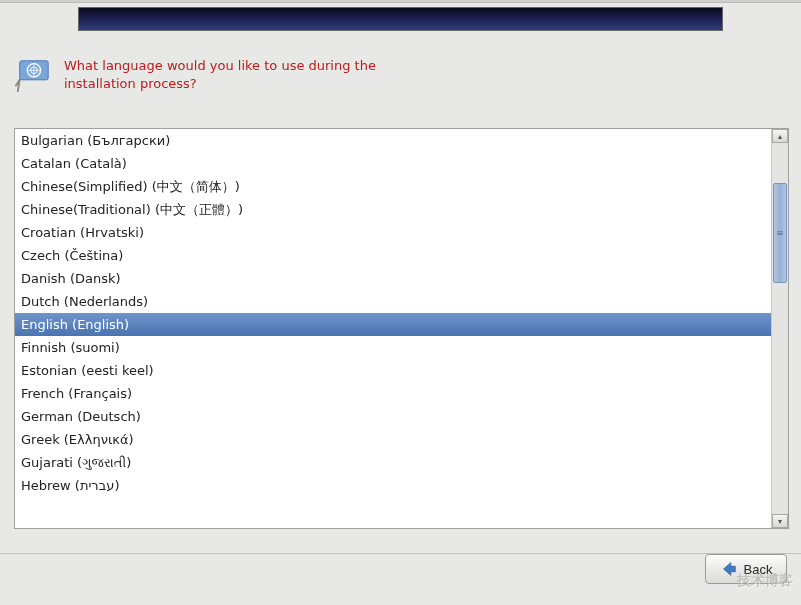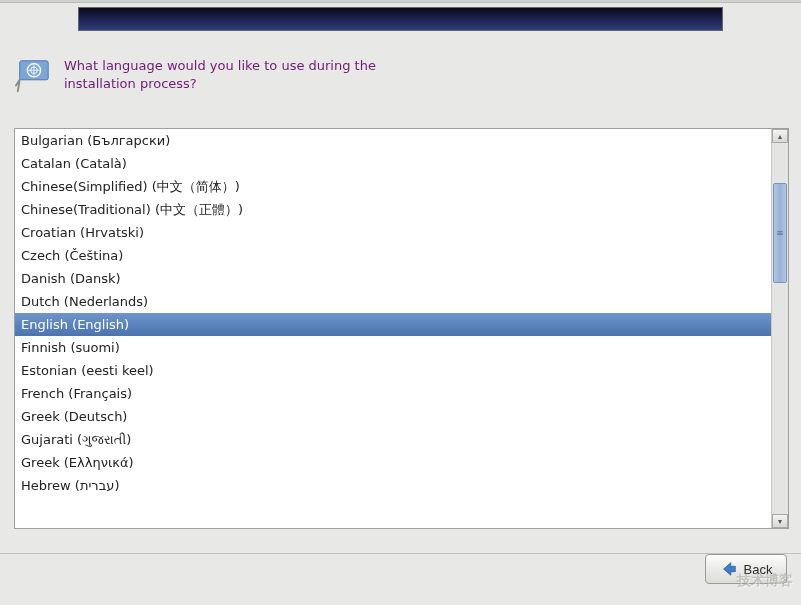--- a/index.html
+++ b/index.html
@@ -28,21 +28,21 @@
       align-items: flex-start;
       gap: 12px;
       margin: 26px 18px 0 14px;
     }
     .flag-icon {
       width: 38px;
       height: 38px;
       flex-shrink: 0;
     }
     .prompt-text {
-      color: #701a75;
+      color: #b91c1c;
       line-height: 1.35;
       max-width: 320px;
     }
     .list-wrap {
       position: absolute;
       left: 14px;
       right: 12px;
       top: 128px;
       bottom: 76px;
       display: flex;
@@ -189,23 +189,23 @@
       <div class="lang-item">Chinese(Simplified) (中文（简体）)</div>
       <div class="lang-item">Chinese(Traditional) (中文（正體）)</div>
       <div class="lang-item">Croatian (Hrvatski)</div>
       <div class="lang-item">Czech (Čeština)</div>
       <div class="lang-item">Danish (Dansk)</div>
       <div class="lang-item">Dutch (Nederlands)</div>
       <div class="lang-item selected">English (English)</div>
       <div class="lang-item">Finnish (suomi)</div>
       <div class="lang-item">Estonian (eesti keel)</div>
       <div class="lang-item">French (Français)</div>
-      <div class="lang-item">Greek (Deutsch)</div>
+      <div class="lang-item">German (Deutsch)</div>
+      <div class="lang-item">Greek (Ελληνικά)</div>
       <div class="lang-item">Gujarati (ગુજરાતી)</div>
-      <div class="lang-item">Greek (Ελληνικά)</div>
       <div class="lang-item">Hebrew (עברית)</div>
     </div>
   <div class="scrollbar">
     <div class="scroll-btn">▴</div>
     <div class="scroll-track">
       <div class="scroll-thumb"></div>
     </div>
     <div class="scroll-btn">▾</div>
   </div>
 </div>

